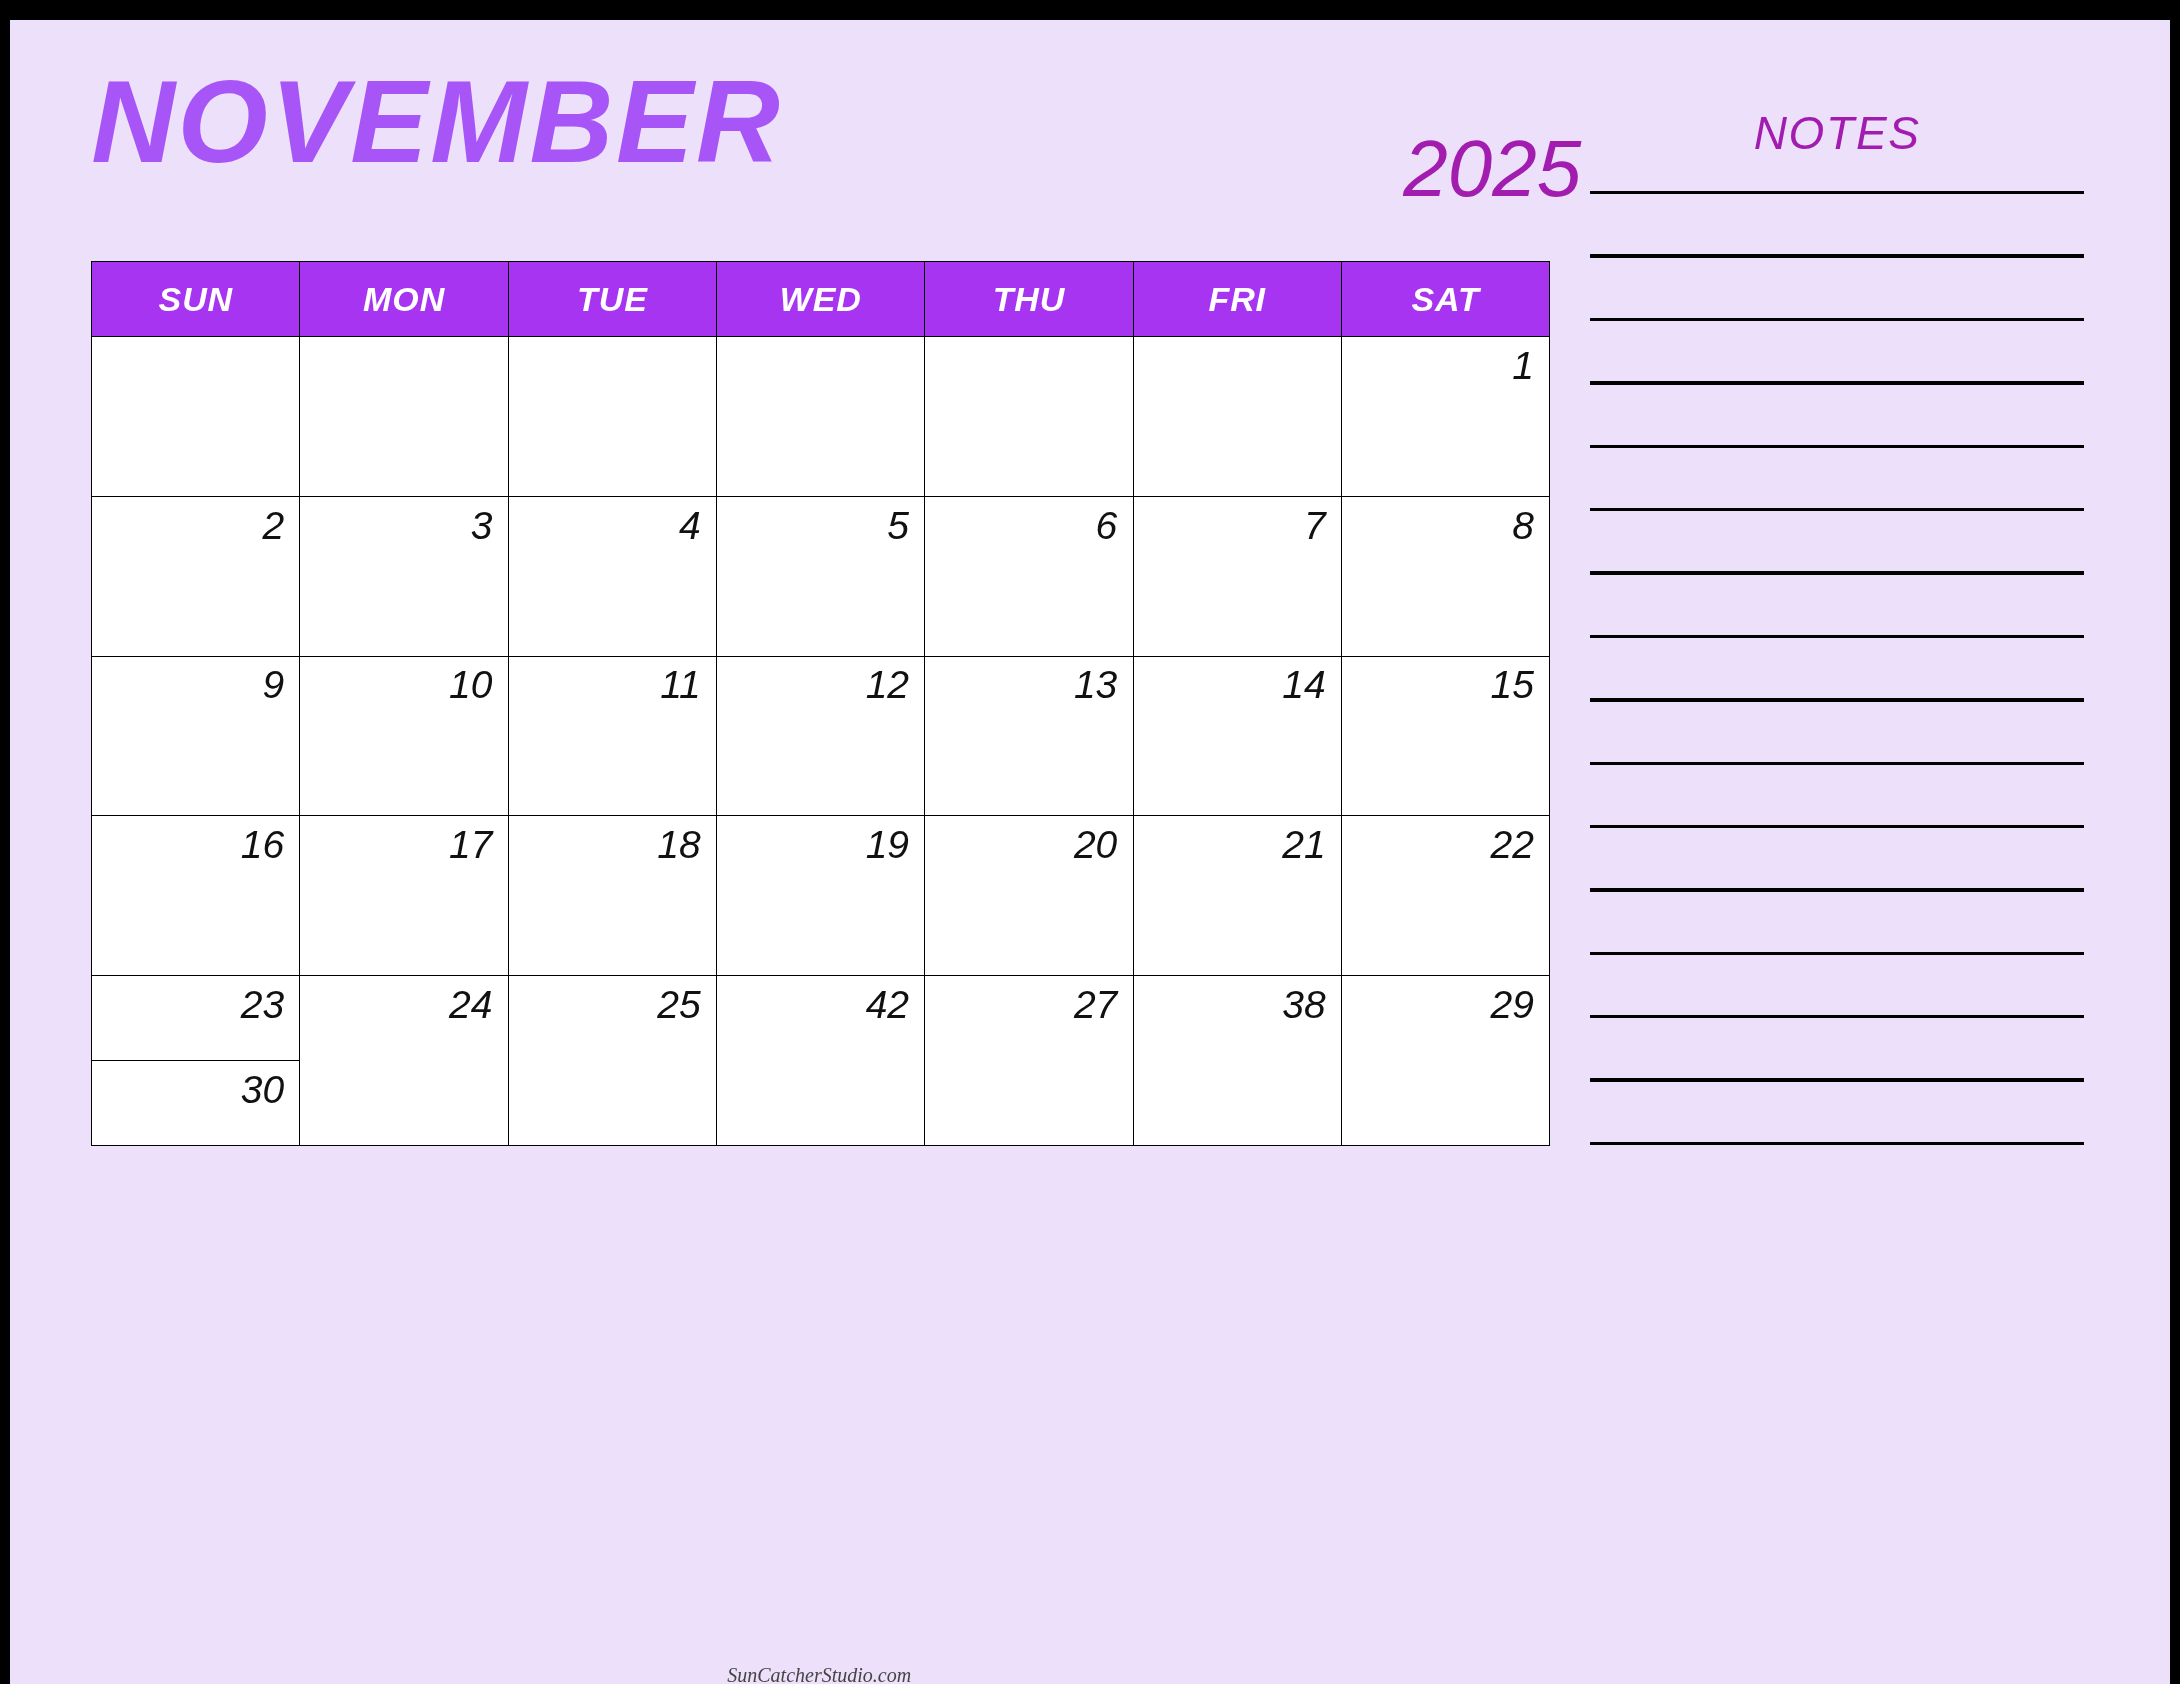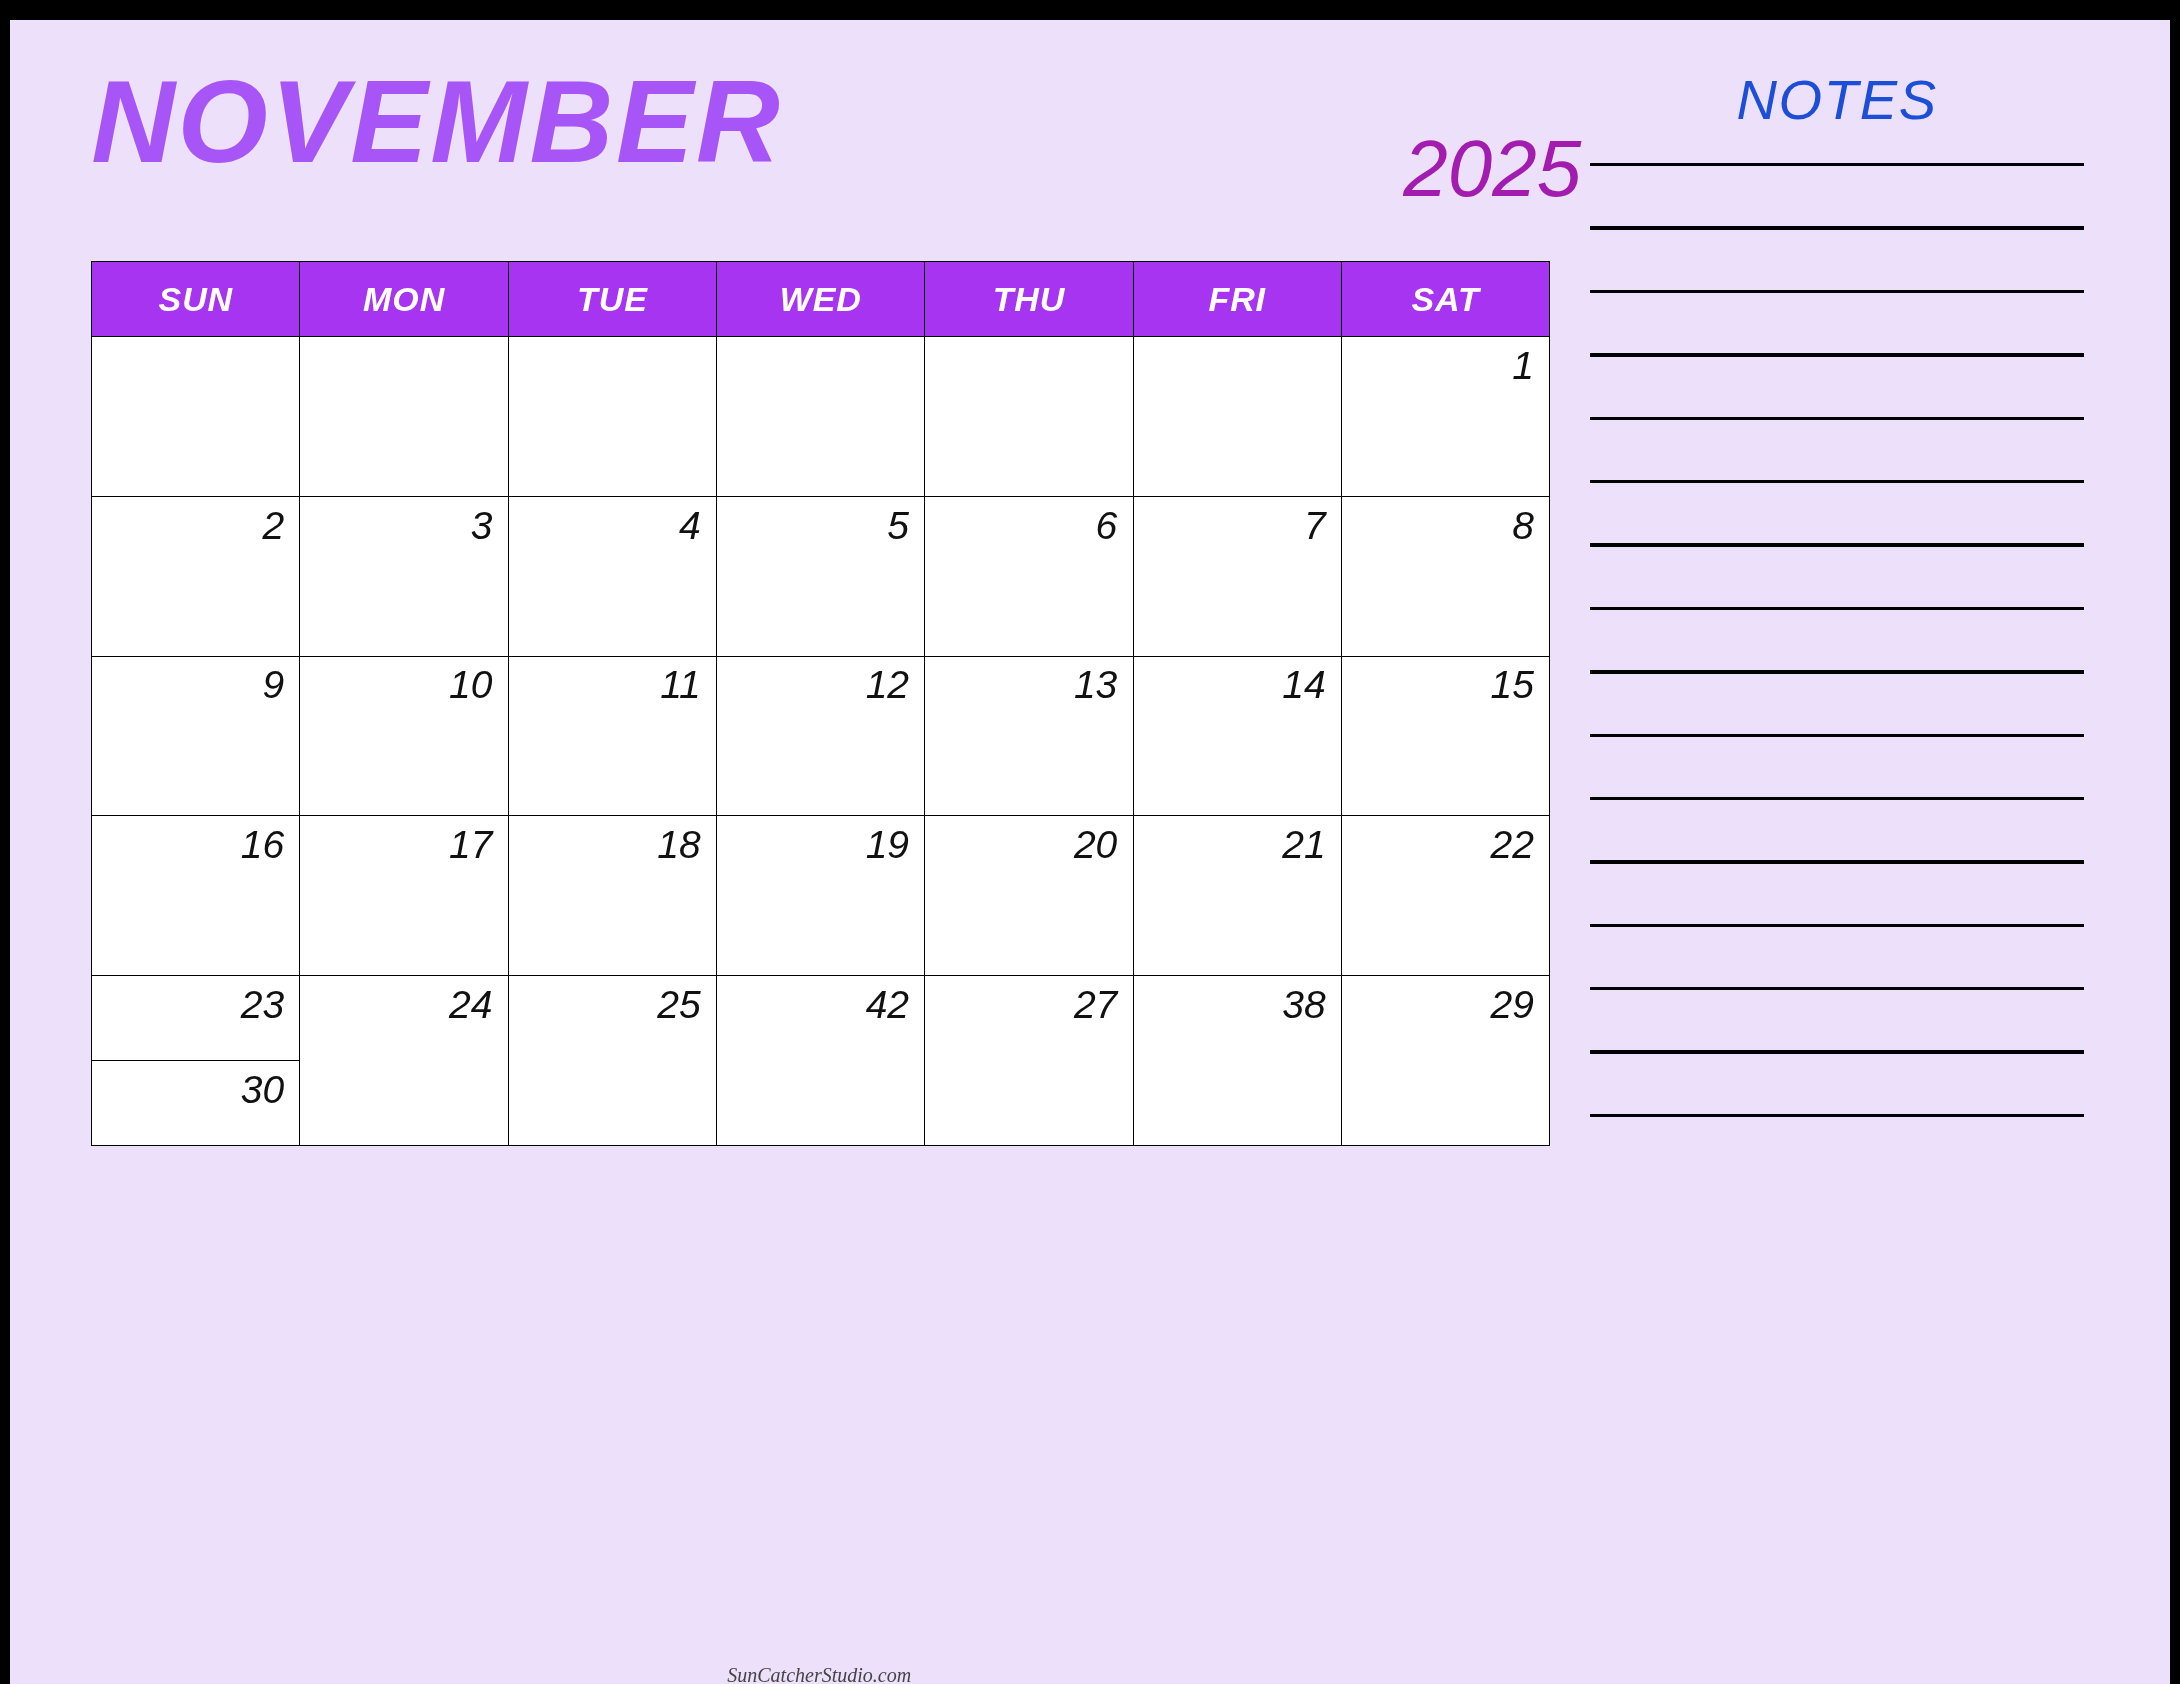--- a/index.html
+++ b/index.html
@@ -101,25 +101,26 @@
 
   
   .notes {
     position: absolute;
     left: 1580px;
     top: 47px;
     width: 494px;
   }
   .notes-title {
     text-align: center;
-    font-size: 56px;
-    color: #1d4ed8;
+    font-size: 46px;
+    color: #a21caf;
     letter-spacing: 1.7px;
     margin-bottom: 31px;
     font-family: "Liberation Sans", sans-serif;
+    margin-top: 39px;
   }
   .note-line {
     height: 3.4px;
     background: #000000;
     margin-bottom: 60px;
     width: 100%;
   }
   .note-line:last-child { margin-bottom: 0; }
 
   

